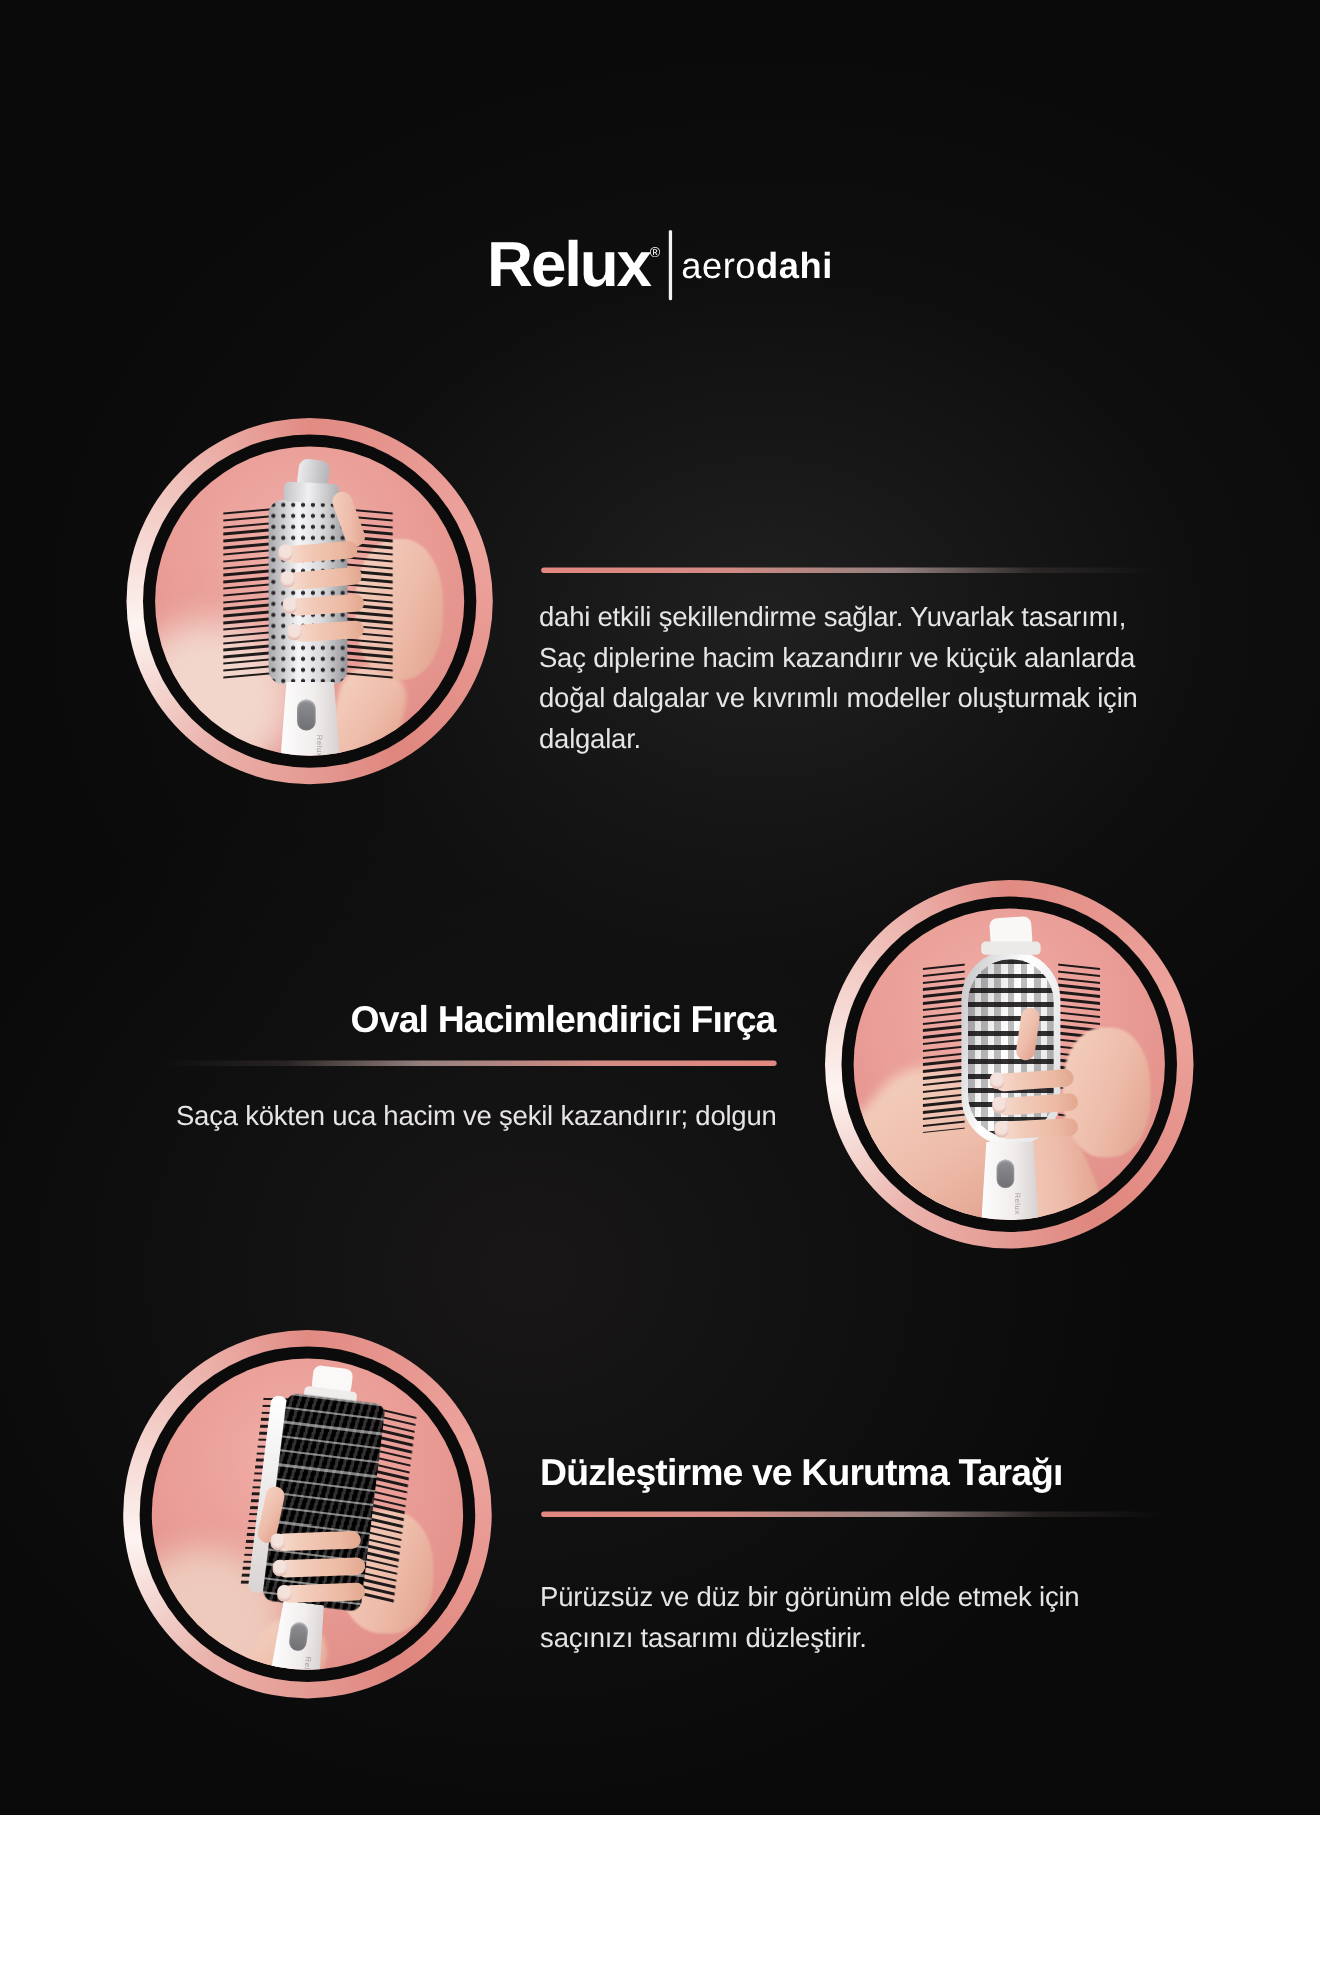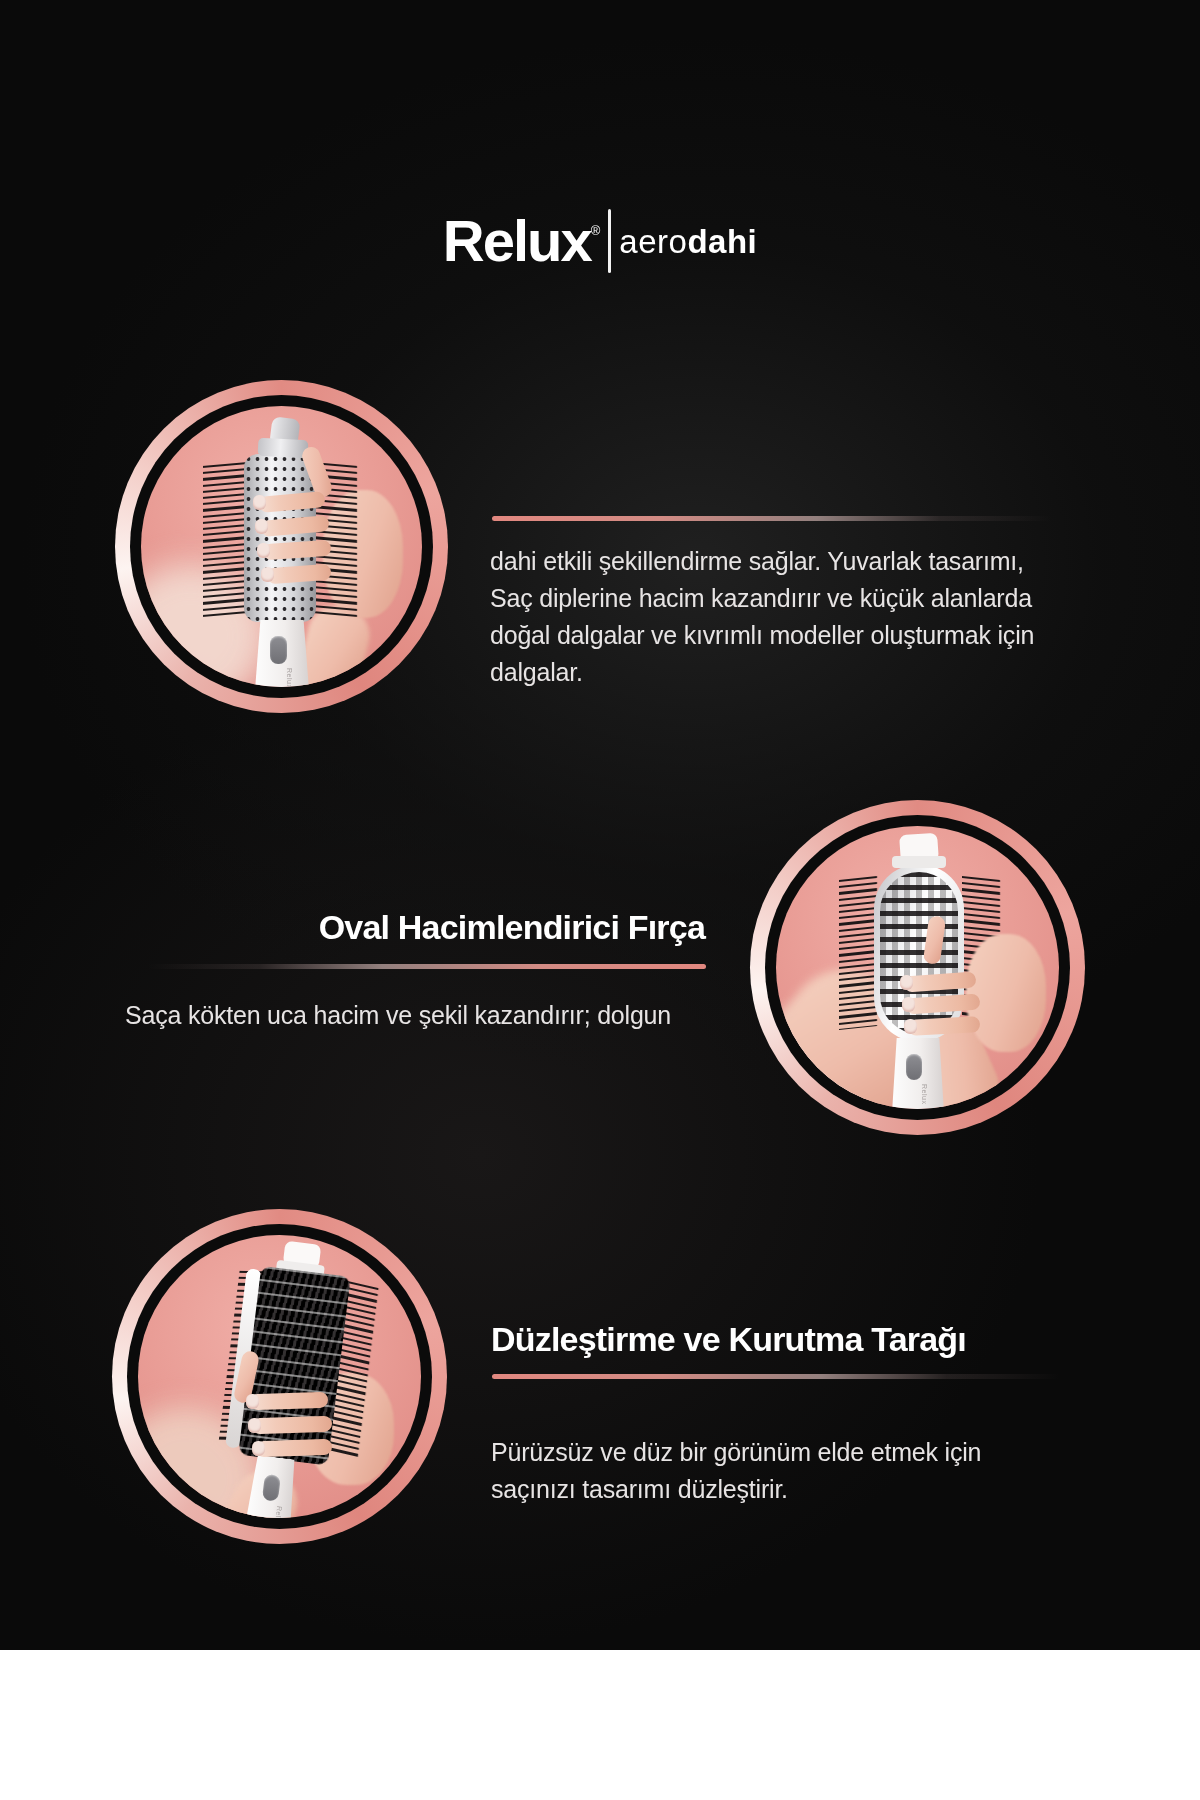--- a/index.html
+++ b/index.html
@@ -27,21 +27,21 @@
   .logo .aero{font-weight:300;}
   .logo .flex{font-weight:700;}
 
   
   .h-feature{position:absolute;color:#fff;font-size:34px;font-weight:700;letter-spacing:-.8px;white-space:nowrap;}
   .divider{position:absolute;height:5px;border-radius:3px;}
   .div-right{background:linear-gradient(to right,#e28880 0%,#d28b84 30%,#93807e 58%,rgba(84,72,72,.35) 80%,rgba(40,35,35,0) 100%);}
   .div-left{background:linear-gradient(to left,#e28880 0%,#d28b84 30%,#93807e 58%,rgba(84,72,72,.35) 80%,rgba(40,35,35,0) 100%);}
   .para{position:absolute;color:#e7e4e4;font-size:25px;font-weight:400;letter-spacing:-.2px;line-height:37px;}
   .para div{white-space:nowrap;}
-  .align-r{text-align:center;}
+  .align-r{text-align:right;}
 
   
   .fcircle{position:absolute;border-radius:50%;}
   .ring{
     position:absolute;inset:0;border-radius:50%;
     background:conic-gradient(from 0deg,
       #e18b83 0deg,#eda59e 70deg,#df867e 150deg,#eab3ac 215deg,
       #fdf4f1 262deg,#f3cdc7 300deg,#e18b83 360deg);
   }
   .ring-black{position:absolute;inset:15px;border-radius:50%;background:#0b0b0b;}

